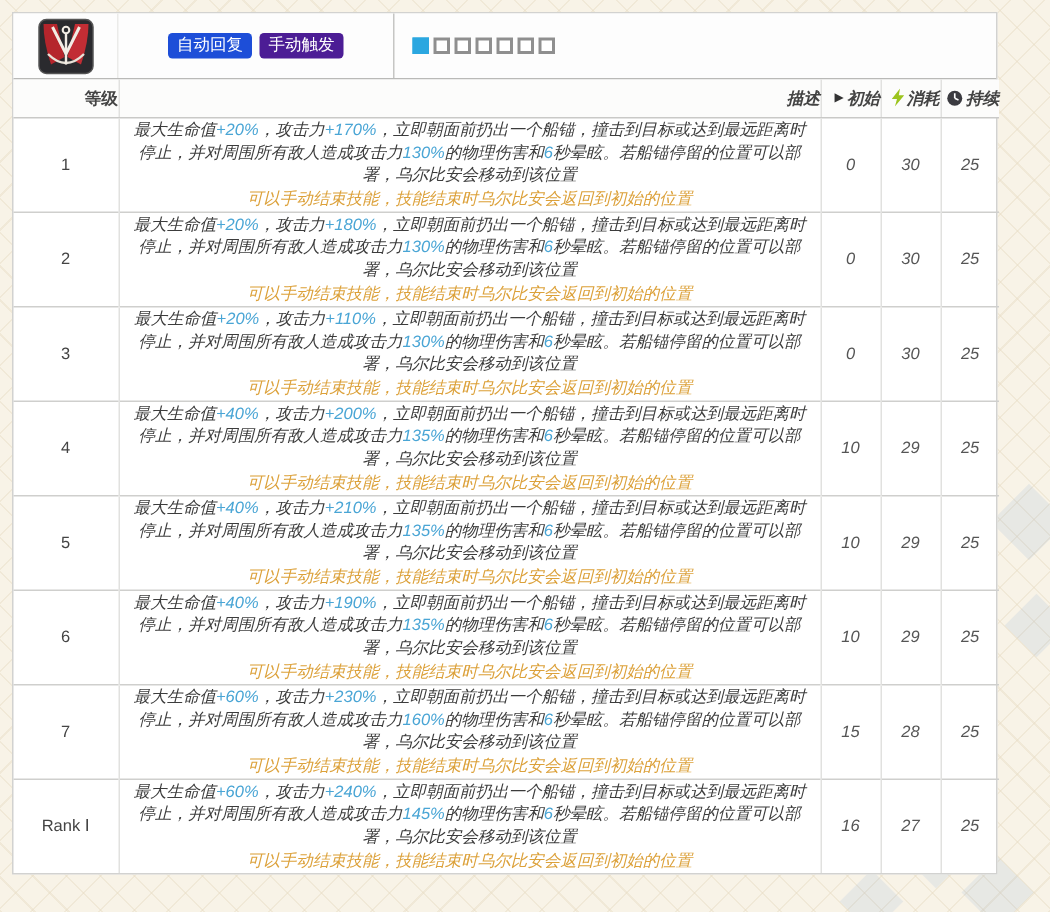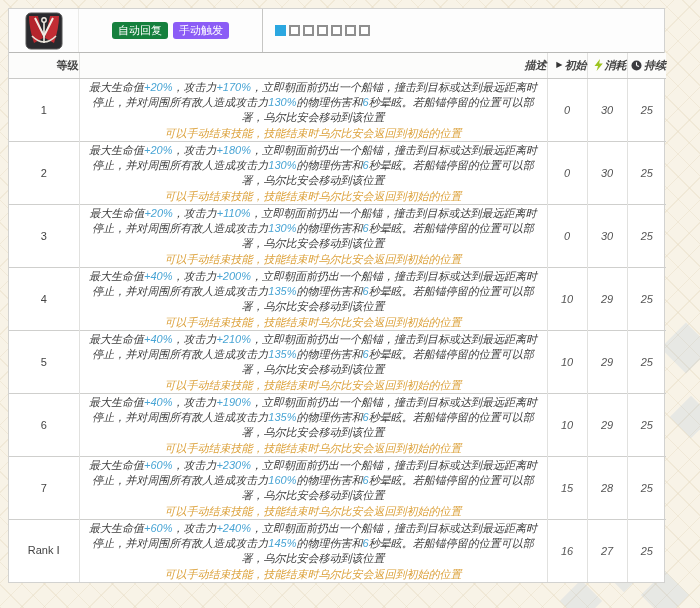--- a/index.html
+++ b/index.html
@@ -69,22 +69,22 @@
         <rect x="1" y="1" width="36" height="36" rx="5" fill="#2a2a2e" stroke="#555" stroke-width="1"></rect>
         <path d="M4 4 L13 4 L18 26 L9 31 Q4 16 4 4 Z" fill="#b5252c"></path>
         <path d="M34 4 L25 4 L20 26 L29 31 Q34 16 34 4 Z" fill="#c22d34"></path>
         <path d="M10 6 L19 24 L28 6" fill="none" stroke="#f2ece4" stroke-width="2"></path>
         <path d="M7 24 Q19 36 31 24" fill="none" stroke="#e8e2d8" stroke-width="1.6"></path>
         <line x1="19" y1="10" x2="19" y2="31" stroke="#f2ece4" stroke-width="1.6"></line>
         <circle cx="19" cy="8" r="2.2" fill="none" stroke="#f2ece4" stroke-width="1.4"></circle>
       </svg>
     </div>
     <div class="cell badge-cell">
-        <span class="badge" style="background: #15803d;">自动回复</span>
-        <span class="badge" style="background: #8b5cf6;">手动触发</span>
+        <span class="badge" style="background: #1d4ed8;">自动回复</span>
+        <span class="badge" style="background: #4c1d95;">手动触发</span>
       </div>
     <div class="cell sp-cell">
         <span class="sp-sq filled" style="background: rgb(43, 167, 224);"></span>
         <span class="sp-sq"></span>
         <span class="sp-sq"></span>
         <span class="sp-sq"></span>
         <span class="sp-sq"></span>
         <span class="sp-sq"></span>
         <span class="sp-sq"></span>
       </div>

